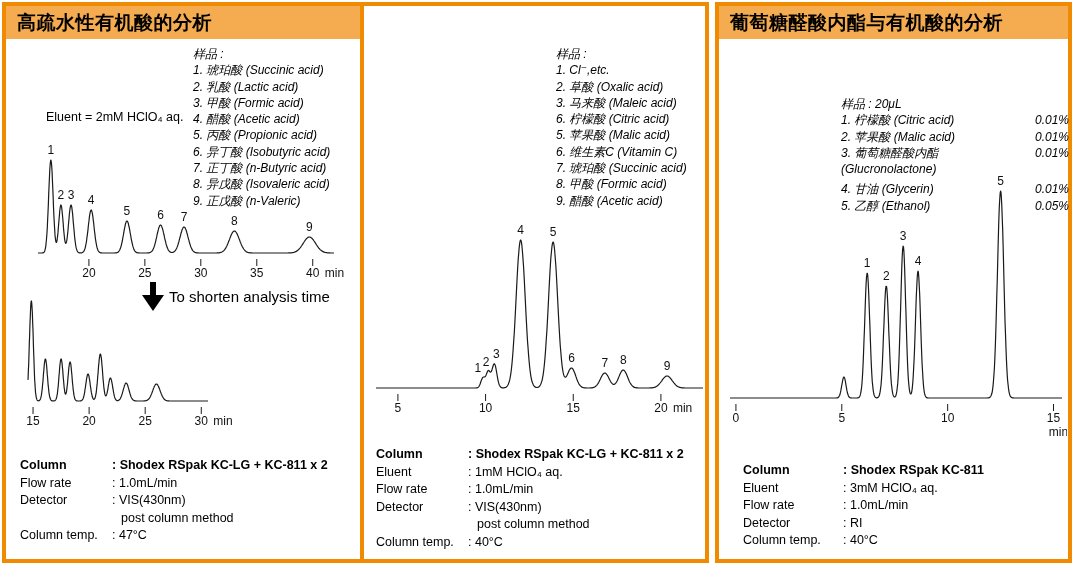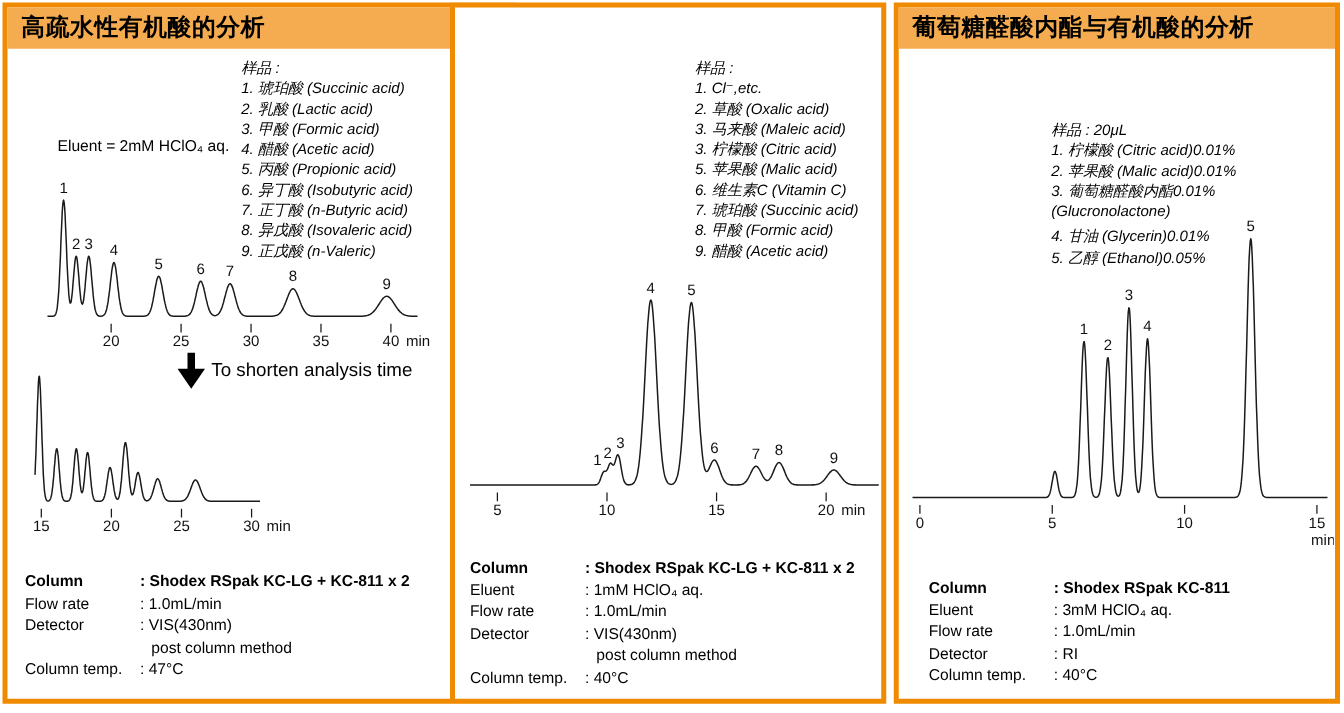--- a/index.html
+++ b/index.html
@@ -11,21 +11,21 @@
   .p2{left:360px;width:349px;}
   .p3{left:715px;width:357px;}
   .titlebar{height:33px;line-height:33px;background:#F5AC50;
             font-size:19px;font-weight:bold;padding-left:11px;letter-spacing:.5px;
             white-space:nowrap;overflow:hidden;}
   .body{position:absolute;left:0;top:33px;right:0;bottom:0;}
   .samples{position:absolute;font-size:12px;line-height:16.3px;white-space:nowrap;font-style:italic;}
   .s1{left:187px;top:7px;}
   .s2{left:192px;top:7px;}
   .s3{left:122px;top:9px;width:228px;margin-top:48px;}
-  .p3row{display:flex;align-items:flex-start;}
+  .p3row{display:flex;justify-content:space-between;align-items:flex-start;}
   .eluent{position:absolute;font-size:12.5px;white-space:nowrap;}
   .e1{left:40px;top:71px;}
   .e2{left:42px;top:285px;}
   .chart{position:absolute;}
   .c1{left:10px;top:89px;}
   .c2{left:10px;top:259px;}
   .c3{left:6px;top:175px;}
   .c4{left:4px;top:129px;}
   svg text{font-family:"Liberation Sans","DejaVu Sans",sans-serif;font-size:12px;fill:#111;}
   .arrow{position:absolute;left:136px;top:243px;}
@@ -128,21 +128,21 @@
     </div>
   </section>
 
   <section class="panel p2">
     <div class="body">
       <div class="samples s2">
         <div>样品 :</div>
         <div>1. Cl⁻,etc.</div>
         <div>2. 草酸 (Oxalic acid)</div>
         <div>3. 马来酸 (Maleic acid)</div>
-        <div>3. 柠檬酸 (Citric acid)</div>
+        <div>6. 柠檬酸 (Citric acid)</div>
         <div>5. 苹果酸 (Malic acid)</div>
         <div>6. 维生素C (Vitamin C)</div>
         <div>7. 琥珀酸 (Succinic acid)</div>
         <div>8. 甲酸 (Formic acid)</div>
         <div>9. 醋酸 (Acetic acid)</div>
       </div>
       <svg class="chart c3" width="336" height="204">
           <path d="M6.0 174.0L6.4 174.0L6.8 174.0L7.2 174.0L7.6 174.0L8.0 174.0L8.5 174.0L8.9 174.0L9.3 174.0L9.7 174.0L10.1 174.0L10.5 174.0L10.9 174.0L11.3 174.0L11.7 174.0L12.1 174.0L12.5 174.0L12.9 174.0L13.4 174.0L13.8 174.0L14.2 174.0L14.6 174.0L15.0 174.0L15.4 174.0L15.8 174.0L16.2 174.0L16.6 174.0L17.0 174.0L17.4 174.0L17.9 174.0L18.3 174.0L18.7 174.0L19.1 174.0L19.5 174.0L19.9 174.0L20.3 174.0L20.7 174.0L21.1 174.0L21.5 174.0L21.9 174.0L22.4 174.0L22.8 174.0L23.2 174.0L23.6 174.0L24.0 174.0L24.4 174.0L24.8 174.0L25.2 174.0L25.6 174.0L26.0 174.0L26.4 174.0L26.8 174.0L27.3 174.0L27.7 174.0L28.1 174.0L28.5 174.0L28.9 174.0L29.3 174.0L29.7 174.0L30.1 174.0L30.5 174.0L30.9 174.0L31.3 174.0L31.8 174.0L32.2 174.0L32.6 174.0L33.0 174.0L33.4 174.0L33.8 174.0L34.2 174.0L34.6 174.0L35.0 174.0L35.4 174.0L35.8 174.0L36.2 174.0L36.7 174.0L37.1 174.0L37.5 174.0L37.9 174.0L38.3 174.0L38.7 174.0L39.1 174.0L39.5 174.0L39.9 174.0L40.3 174.0L40.7 174.0L41.2 174.0L41.6 174.0L42.0 174.0L42.4 174.0L42.8 174.0L43.2 174.0L43.6 174.0L44.0 174.0L44.4 174.0L44.8 174.0L45.2 174.0L45.6 174.0L46.1 174.0L46.5 174.0L46.9 174.0L47.3 174.0L47.7 174.0L48.1 174.0L48.5 174.0L48.9 174.0L49.3 174.0L49.7 174.0L50.1 174.0L50.6 174.0L51.0 174.0L51.4 174.0L51.8 174.0L52.2 174.0L52.6 174.0L53.0 174.0L53.4 174.0L53.8 174.0L54.2 174.0L54.6 174.0L55.0 174.0L55.5 174.0L55.9 174.0L56.3 174.0L56.7 174.0L57.1 174.0L57.5 174.0L57.9 174.0L58.3 174.0L58.7 174.0L59.1 174.0L59.5 174.0L60.0 174.0L60.4 174.0L60.8 174.0L61.2 174.0L61.6 174.0L62.0 174.0L62.4 174.0L62.8 174.0L63.2 174.0L63.6 174.0L64.0 174.0L64.5 174.0L64.9 174.0L65.3 174.0L65.7 174.0L66.1 174.0L66.5 174.0L66.9 174.0L67.3 174.0L67.7 174.0L68.1 174.0L68.5 174.0L68.9 174.0L69.4 174.0L69.8 174.0L70.2 174.0L70.6 174.0L71.0 174.0L71.4 174.0L71.8 174.0L72.2 174.0L72.6 174.0L73.0 174.0L73.4 174.0L73.9 174.0L74.3 174.0L74.7 174.0L75.1 174.0L75.5 174.0L75.9 174.0L76.3 174.0L76.7 174.0L77.1 174.0L77.5 174.0L77.9 174.0L78.3 174.0L78.8 174.0L79.2 174.0L79.6 174.0L80.0 174.0L80.4 174.0L80.8 174.0L81.2 174.0L81.6 174.0L82.0 174.0L82.4 174.0L82.8 174.0L83.3 174.0L83.7 174.0L84.1 174.0L84.5 174.0L84.9 174.0L85.3 174.0L85.7 174.0L86.1 174.0L86.5 174.0L86.9 174.0L87.3 174.0L87.8 174.0L88.2 174.0L88.6 174.0L89.0 174.0L89.4 174.0L89.8 174.0L90.2 174.0L90.6 174.0L91.0 174.0L91.4 174.0L91.8 174.0L92.2 174.0L92.7 174.0L93.1 174.0L93.5 174.0L93.9 174.0L94.3 174.0L94.7 174.0L95.1 174.0L95.5 174.0L95.9 174.0L96.3 174.0L96.7 174.0L97.2 174.0L97.6 174.0L98.0 174.0L98.4 174.0L98.8 174.0L99.2 174.0L99.6 174.0L100.0 174.0L100.4 174.0L100.8 174.0L101.2 174.0L101.6 174.0L102.1 174.0L102.5 174.0L102.9 174.0L103.3 174.0L103.7 174.0L104.1 174.0L104.5 174.0L104.9 174.0L105.3 174.0L105.7 174.0L106.1 173.9L106.6 173.9L107.0 173.8L107.4 173.7L107.8 173.5L108.2 173.2L108.6 172.8L109.0 172.3L109.4 171.6L109.8 170.7L110.2 169.7L110.6 168.5L111.0 167.3L111.5 166.1L111.9 165.1L112.3 164.2L112.7 163.6L113.1 163.2L113.5 163.0L113.9 163.0L114.3 163.0L114.7 162.9L115.1 162.7L115.5 162.1L116.0 161.3L116.4 160.3L116.8 159.2L117.2 158.2L117.6 157.3L118.0 156.7L118.4 156.4L118.8 156.5L119.2 156.9L119.6 157.4L120.0 157.9L120.5 158.1L120.9 158.0L121.3 157.5L121.7 156.6L122.1 155.4L122.5 154.0L122.9 152.5L123.3 151.2L123.7 150.3L124.1 149.8L124.5 149.9L124.9 150.6L125.4 151.9L125.8 153.6L126.2 155.8L126.6 158.1L127.0 160.5L127.4 162.9L127.8 165.1L128.2 167.1L128.6 168.7L129.0 170.1L129.4 171.2L129.9 172.0L130.3 172.7L130.7 173.1L131.1 173.4L131.5 173.6L131.9 173.8L132.3 173.8L132.7 173.9L133.1 173.9L133.5 173.8L133.9 173.8L134.3 173.7L134.8 173.7L135.2 173.5L135.6 173.4L136.0 173.2L136.4 172.9L136.8 172.5L137.2 172.1L137.6 171.5L138.0 170.8L138.4 169.9L138.8 168.8L139.3 167.5L139.7 165.9L140.1 164.0L140.5 161.7L140.9 159.1L141.3 156.0L141.7 152.4L142.1 148.4L142.5 143.8L142.9 138.7L143.3 133.1L143.7 127.0L144.2 120.3L144.6 113.3L145.0 105.8L145.4 98.1L145.8 90.1L146.2 82.1L146.6 74.1L147.0 66.3L147.4 58.7L147.8 51.7L148.2 45.2L148.7 39.5L149.1 34.7L149.5 30.9L149.9 28.1L150.3 26.5L150.7 26.0L151.1 26.7L151.5 28.6L151.9 31.7L152.3 35.7L152.7 40.8L153.1 46.6L153.6 53.2L154.0 60.4L154.4 68.0L154.8 75.9L155.2 83.9L155.6 91.9L156.0 99.9L156.4 107.5L156.8 114.9L157.2 121.9L157.6 128.4L158.1 134.4L158.5 139.9L158.9 144.9L159.3 149.3L159.7 153.3L160.1 156.7L160.5 159.7L160.9 162.3L161.3 164.5L161.7 166.3L162.1 167.8L162.6 169.1L163.0 170.1L163.4 171.0L163.8 171.6L164.2 172.2L164.6 172.6L165.0 172.9L165.4 173.1L165.8 173.3L166.2 173.4L166.6 173.5L167.0 173.5L167.5 173.4L167.9 173.3L168.3 173.2L168.7 173.0L169.1 172.6L169.5 172.3L169.9 171.7L170.3 171.1L170.7 170.3L171.1 169.3L171.5 168.1L172.0 166.6L172.4 164.8L172.8 162.7L173.2 160.3L173.6 157.4L174.0 154.0L174.4 150.2L174.8 145.9L175.2 141.1L175.6 135.7L176.0 129.8L176.4 123.5L176.9 116.6L177.3 109.4L177.7 101.9L178.1 94.1L178.5 86.2L178.9 78.2L179.3 70.4L179.7 62.9L180.1 55.8L180.5 49.2L180.9 43.3L181.4 38.2L181.8 34.0L182.2 30.9L182.6 28.9L183.0 28.0L183.4 28.3L183.8 29.8L184.2 32.4L184.6 36.0L185.0 40.7L185.4 46.2L185.9 52.5L186.3 59.3L186.7 66.7L187.1 74.4L187.5 82.2L187.9 90.1L188.3 97.9L188.7 105.6L189.1 112.9L189.5 119.8L189.9 126.3L190.3 132.3L190.8 137.7L191.2 142.6L191.6 146.9L192.0 150.7L192.4 153.9L192.8 156.5L193.2 158.7L193.6 160.4L194.0 161.7L194.4 162.5L194.8 163.0L195.3 163.2L195.7 163.1L196.1 162.8L196.5 162.2L196.9 161.5L197.3 160.7L197.7 159.8L198.1 158.9L198.5 158.0L198.9 157.1L199.3 156.2L199.7 155.5L200.2 154.9L200.6 154.4L201.0 154.1L201.4 154.0L201.8 154.0L202.2 154.3L202.6 154.7L203.0 155.3L203.4 156.0L203.8 156.9L204.2 157.8L204.7 158.9L205.1 160.0L205.5 161.2L205.9 162.4L206.3 163.5L206.7 164.7L207.1 165.8L207.5 166.8L207.9 167.8L208.3 168.6L208.7 169.5L209.1 170.2L209.6 170.8L210.0 171.4L210.4 171.8L210.8 172.2L211.2 172.6L211.6 172.9L212.0 173.1L212.4 173.3L212.8 173.5L213.2 173.6L213.6 173.7L214.1 173.8L214.5 173.8L214.9 173.9L215.3 173.9L215.7 173.9L216.1 173.9L216.5 174.0L216.9 174.0L217.3 174.0L217.7 174.0L218.1 174.0L218.6 174.0L219.0 174.0L219.4 174.0L219.8 174.0L220.2 173.9L220.6 173.9L221.0 173.9L221.4 173.9L221.8 173.8L222.2 173.8L222.6 173.7L223.0 173.6L223.5 173.5L223.9 173.3L224.3 173.2L224.7 173.0L225.1 172.7L225.5 172.4L225.9 172.1L226.3 171.7L226.7 171.3L227.1 170.8L227.5 170.2L228.0 169.6L228.4 168.9L228.8 168.2L229.2 167.4L229.6 166.6L230.0 165.8L230.4 165.0L230.8 164.1L231.2 163.3L231.6 162.5L232.0 161.7L232.4 161.0L232.9 160.4L233.3 159.9L233.7 159.5L234.1 159.2L234.5 159.0L234.9 159.0L235.3 159.1L235.7 159.3L236.1 159.7L236.5 160.1L236.9 160.7L237.4 161.3L237.8 162.0L238.2 162.8L238.6 163.6L239.0 164.4L239.4 165.2L239.8 166.0L240.2 166.8L240.6 167.5L241.0 168.1L241.4 168.7L241.8 169.2L242.3 169.7L242.7 170.0L243.1 170.2L243.5 170.4L243.9 170.4L244.3 170.3L244.7 170.1L245.1 169.8L245.5 169.4L245.9 168.9L246.3 168.3L246.8 167.6L247.2 166.8L247.6 165.9L248.0 165.0L248.4 164.1L248.8 163.1L249.2 162.1L249.6 161.1L250.0 160.2L250.4 159.3L250.8 158.5L251.3 157.7L251.7 157.1L252.1 156.6L252.5 156.3L252.9 156.1L253.3 156.0L253.7 156.1L254.1 156.4L254.5 156.8L254.9 157.3L255.3 158.0L255.7 158.7L256.2 159.6L256.6 160.5L257.0 161.5L257.4 162.5L257.8 163.5L258.2 164.6L258.6 165.5L259.0 166.5L259.4 167.4L259.8 168.2L260.2 169.0L260.7 169.7L261.1 170.4L261.5 170.9L261.9 171.4L262.3 171.9L262.7 172.3L263.1 172.6L263.5 172.9L263.9 173.1L264.3 173.3L264.7 173.4L265.1 173.6L265.6 173.7L266.0 173.7L266.4 173.8L266.8 173.8L267.2 173.9L267.6 173.9L268.0 173.9L268.4 174.0L268.8 174.0L269.2 174.0L269.6 174.0L270.1 174.0L270.5 174.0L270.9 174.0L271.3 174.0L271.7 174.0L272.1 174.0L272.5 174.0L272.9 174.0L273.3 174.0L273.7 174.0L274.1 174.0L274.5 174.0L275.0 174.0L275.4 174.0L275.8 174.0L276.2 174.0L276.6 174.0L277.0 174.0L277.4 174.0L277.8 174.0L278.2 174.0L278.6 174.0L279.0 174.0L279.5 174.0L279.9 173.9L280.3 173.9L280.7 173.9L281.1 173.9L281.5 173.8L281.9 173.8L282.3 173.8L282.7 173.7L283.1 173.6L283.5 173.6L283.9 173.5L284.4 173.3L284.8 173.2L285.2 173.1L285.6 172.9L286.0 172.7L286.4 172.5L286.8 172.2L287.2 171.9L287.6 171.6L288.0 171.2L288.4 170.9L288.9 170.4L289.3 170.0L289.7 169.5L290.1 169.0L290.5 168.5L290.9 168.0L291.3 167.4L291.7 166.8L292.1 166.3L292.5 165.7L292.9 165.2L293.4 164.6L293.8 164.1L294.2 163.7L294.6 163.3L295.0 162.9L295.4 162.6L295.8 162.3L296.2 162.2L296.6 162.0L297.0 162.0L297.4 162.0L297.8 162.1L298.3 162.3L298.7 162.5L299.1 162.9L299.5 163.2L299.9 163.6L300.3 164.1L300.7 164.6L301.1 165.1L301.5 165.6L301.9 166.2L302.3 166.8L302.8 167.3L303.2 167.9L303.6 168.4L304.0 169.0L304.4 169.5L304.8 169.9L305.2 170.4L305.6 170.8L306.0 171.2L306.4 171.5L306.8 171.9L307.2 172.2L307.7 172.4L308.1 172.7L308.5 172.9L308.9 173.0L309.3 173.2L309.7 173.3L310.1 173.4L310.5 173.5L310.9 173.6L311.3 173.7L311.7 173.8L312.2 173.8L312.6 173.8L313.0 173.9L313.4 173.9L313.8 173.9L314.2 173.9L314.6 174.0L315.0 174.0L315.4 174.0L315.8 174.0L316.2 174.0L316.6 174.0L317.1 174.0L317.5 174.0L317.9 174.0L318.3 174.0L318.7 174.0L319.1 174.0L319.5 174.0L319.9 174.0L320.3 174.0L320.7 174.0L321.1 174.0L321.6 174.0L322.0 174.0L322.4 174.0L322.8 174.0L323.2 174.0L323.6 174.0L324.0 174.0L324.4 174.0L324.8 174.0L325.2 174.0L325.6 174.0L326.1 174.0L326.5 174.0L326.9 174.0L327.3 174.0L327.7 174.0L328.1 174.0L328.5 174.0L328.9 174.0L329.3 174.0L329.7 174.0L330.1 174.0L330.5 174.0L331.0 174.0L331.4 174.0L331.8 174.0L332.2 174.0L332.6 174.0L333.0 174.0" fill="none" stroke="#1a1a1a" stroke-width="1.2" stroke-linejoin="round"></path>
           <line x1="27.916890080428956" y1="180" x2="27.916890080428956" y2="187" stroke="#1a1a1a" stroke-width="1"></line>
           <text x="27.916890080428956" y="198" text-anchor="middle">5</text>

